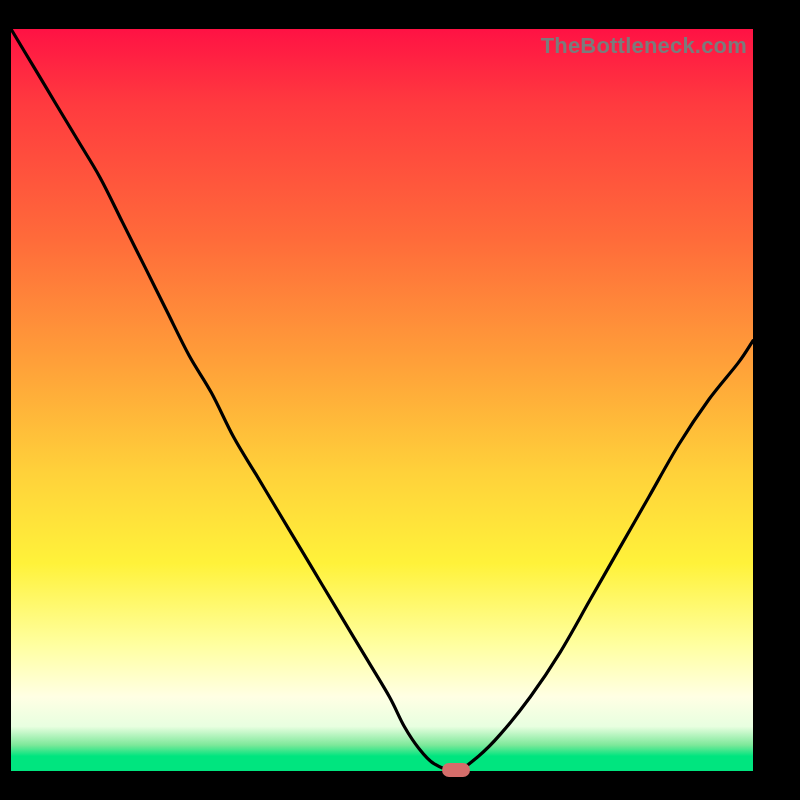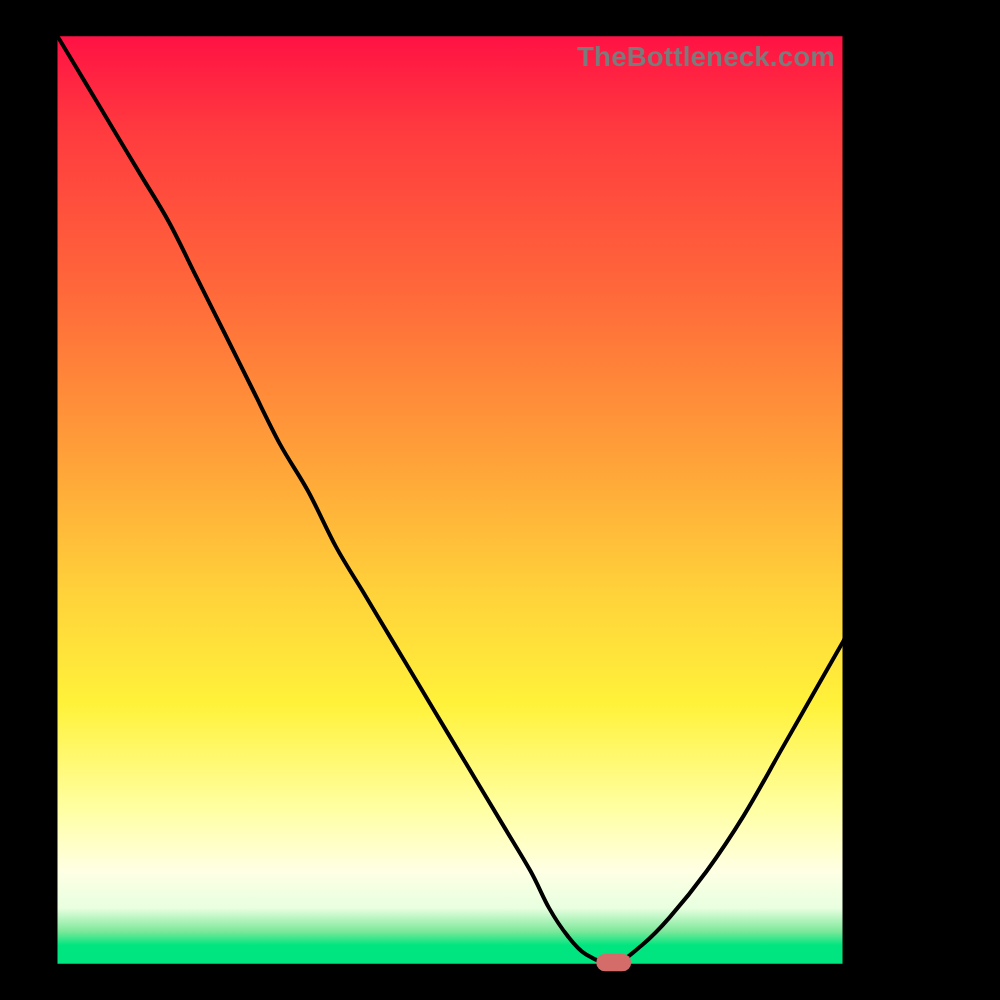--- a/index.html
+++ b/index.html
@@ -12,23 +12,23 @@
     font-family: Arial, Helvetica, sans-serif;
   }
   .frame {
     position: relative;
     width: 800px;
     height: 800px;
     background: #000;
   }
   .plot-area {
     position: absolute;
-    left: 46px;
+    left: 11px;
     top: 29px;
-    width: 628px;
+    width: 742px;
     height: 742px;
     
     background: linear-gradient(to bottom,
       #ff1244 0%,
       #ff3a3f 10%,
       #ff6a3a 28%,
       #ffa039 45%,
       #ffd23a 60%,
       #fff23a 72%,
       #ffffa0 83%,

